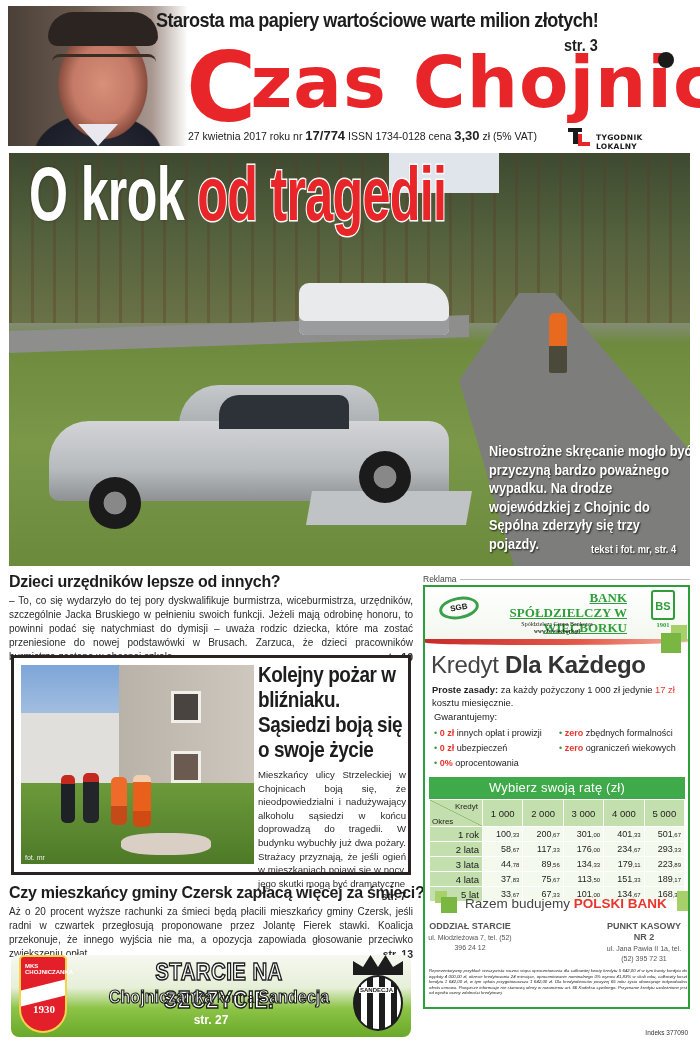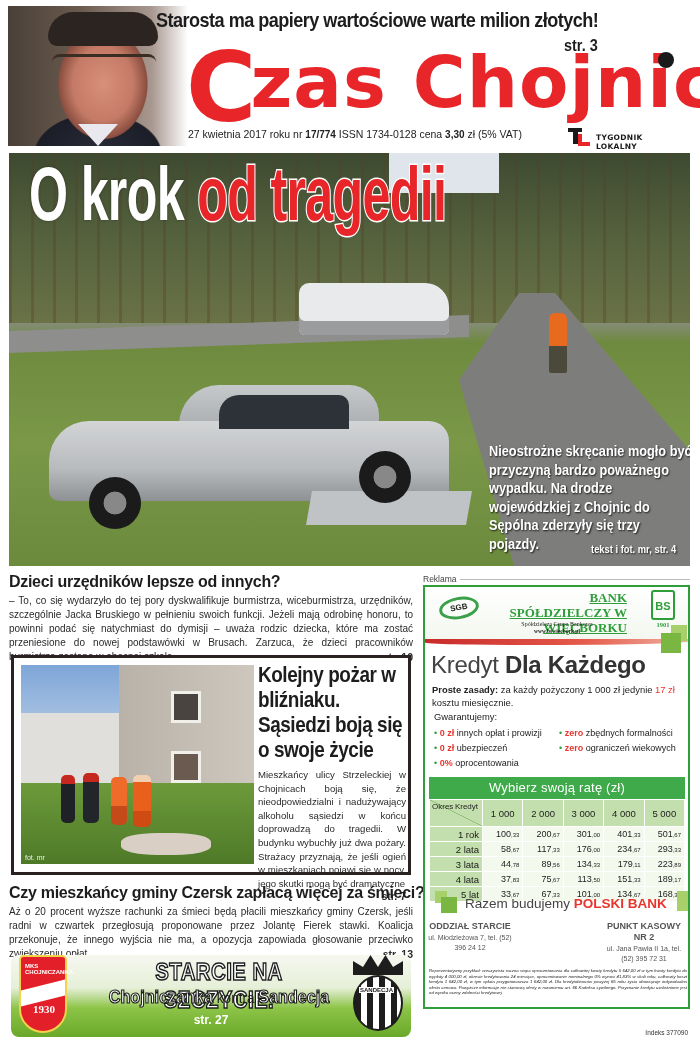--- a/index.html
+++ b/index.html
@@ -28,21 +28,21 @@
   .logo {
     position: absolute; left: 186px; top: 40px; font-family: "DejaVu Sans", sans-serif;
     font-weight: bold; font-size: 72px; color: #e8262a; letter-spacing: 1px; line-height: 1;
     white-space: nowrap;
   }
   .logo .big-c { font-size: 96px; vertical-align: -14px; letter-spacing: -6px; }
   .logo-dot { position: absolute; left: 658px; top: 52px; width: 16px; height: 16px; border-radius: 50%; background: #1a1a1a; }
   .issue-line {
     position: absolute; left: 188px; top: 128px; font-size: 10.5px; color: #222; white-space: nowrap;
   }
-  .issue-line b { font-size: 10px; margin-top: 8px; }
+  .issue-line b { font-size: 13px; margin-top: 8px; }
   .tl-logo { position: absolute; left: 568px; top: 128px; width: 22px; height: 18px; }
   .tl-logo .t1 { position: absolute; left: 0; top: 0; width: 14px; height: 4px; background: #1a1a1a; }
   .tl-logo .t2 { position: absolute; left: 5px; top: 0; width: 5px; height: 16px; background: #1a1a1a; }
   .tl-logo .l1 { position: absolute; left: 10px; top: 6px; width: 4px; height: 12px; background: #e8262a; }
   .tl-logo .l2 { position: absolute; left: 10px; top: 14px; width: 12px; height: 4px; background: #e8262a; }
   .tl-text { position: absolute; left: 596px; top: 133px; font-family: "DejaVu Sans", sans-serif; font-weight: bold; font-size: 7.5px; letter-spacing: 0.3px; color: #1a1a1a; }
 
   
   .hero { position: absolute; left: 9px; top: 153px; width: 681px; height: 413px; overflow: hidden;
     background: linear-gradient(180deg, #4a5638 0%, #5c6a44 22%, #77845a 36%, #8a8c84 40%, #6e8a3e 46%, #7a9848 70%, #6c8a3c 100%); }
@@ -143,21 +143,21 @@
   .guar-title { position: absolute; left: 9px; top: 124px; font-size: 9.4px; color: #222; }
   .guar-list { position: absolute; left: 9px; top: 139px; width: 250px; font-size: 9px; line-height: 14px; color: #222; }
   .guar-list .item { position: absolute; white-space: nowrap; }
   .guar-list .item::before { content: "• "; color: #2e9e3a; }
   .rate-caption { position: absolute; left: 4px; top: 190px; width: 256px; height: 22px; background: #3eaa4a; color: #fff; text-align: center; font-size: 13px; line-height: 22px; letter-spacing: 0.2px; }
   .rt { position: absolute; left: 4px; top: 212px; width: 256px; border-collapse: separate; border-spacing: 1px; background: #fff; }
   .rt th, .rt td { font-size: 9px; height: 14px; padding: 0 3px; }
   .rt thead th { background: #c4dfae; color: #1d1d1d; font-weight: normal; height: 26px; font-size: 9.5px; }
   .rt thead th.corner { position: relative; width: 52px; font-size: 8px; background: linear-gradient(to top right, #c4dfae 49%, #6aa84a 50%, #c4dfae 51%); }
   .rt thead th.corner .k { position: absolute; right: 4px; top: 2px; }
-  .rt thead th.corner .o { position: absolute; left: 2px; bottom: 15px; }
+  .rt thead th.corner .o { position: absolute; left: 2px; bottom: 0; }
   .rt tbody th { background: #c4dfae; font-weight: normal; text-align: right; font-size: 9.5px; }
   .rt tbody td { background: #f4f9ee; text-align: right; color: #1d1d1d; }
   .rt tbody td small { font-size: 6px; }
 
   .razem { position: absolute; left: 40px; top: 309px; font-size: 13.5px; color: #444; white-space: nowrap; }
   .razem b { color: #e8362e; }
   .sq-deco3 { position: absolute; left: 10px; top: 304px; width: 12px; height: 12px; background: #a8d06a; }
   .sq-deco4 { position: absolute; left: 16px; top: 310px; width: 16px; height: 16px; background: #7ab642; }
   .sq-deco5 { position: absolute; left: 252px; top: 304px; width: 12px; height: 20px; background: #a8d06a; }
 

